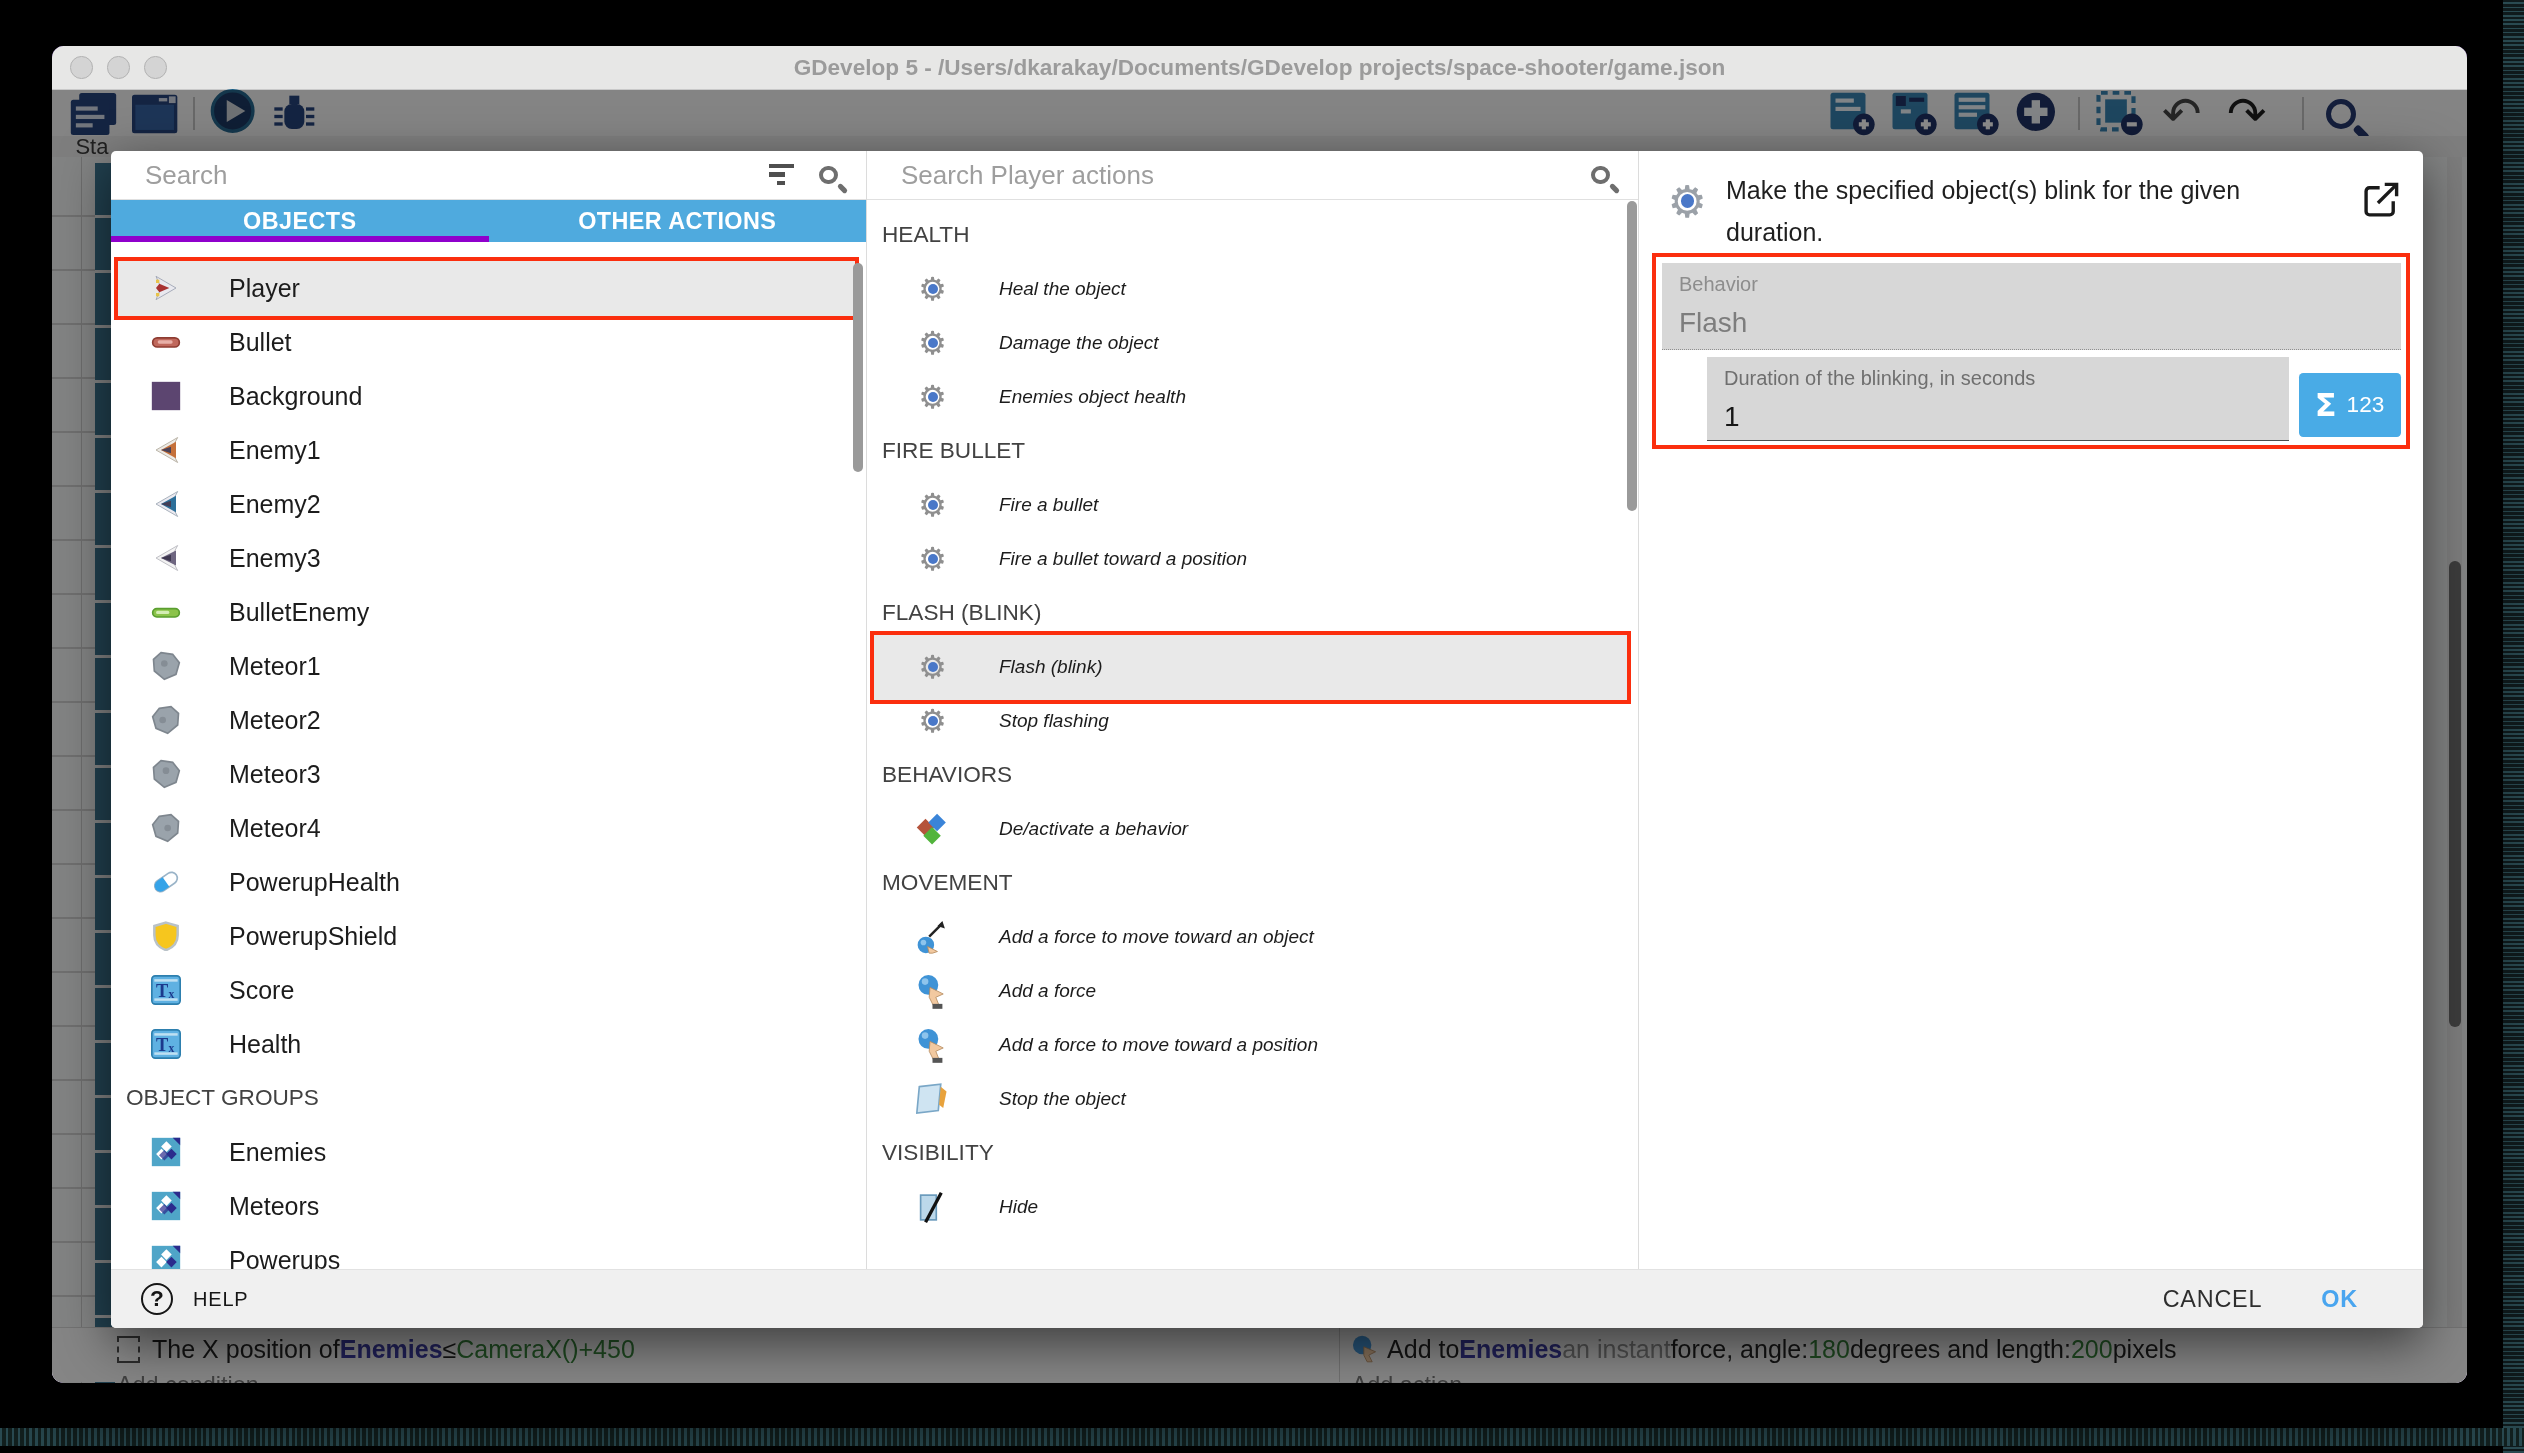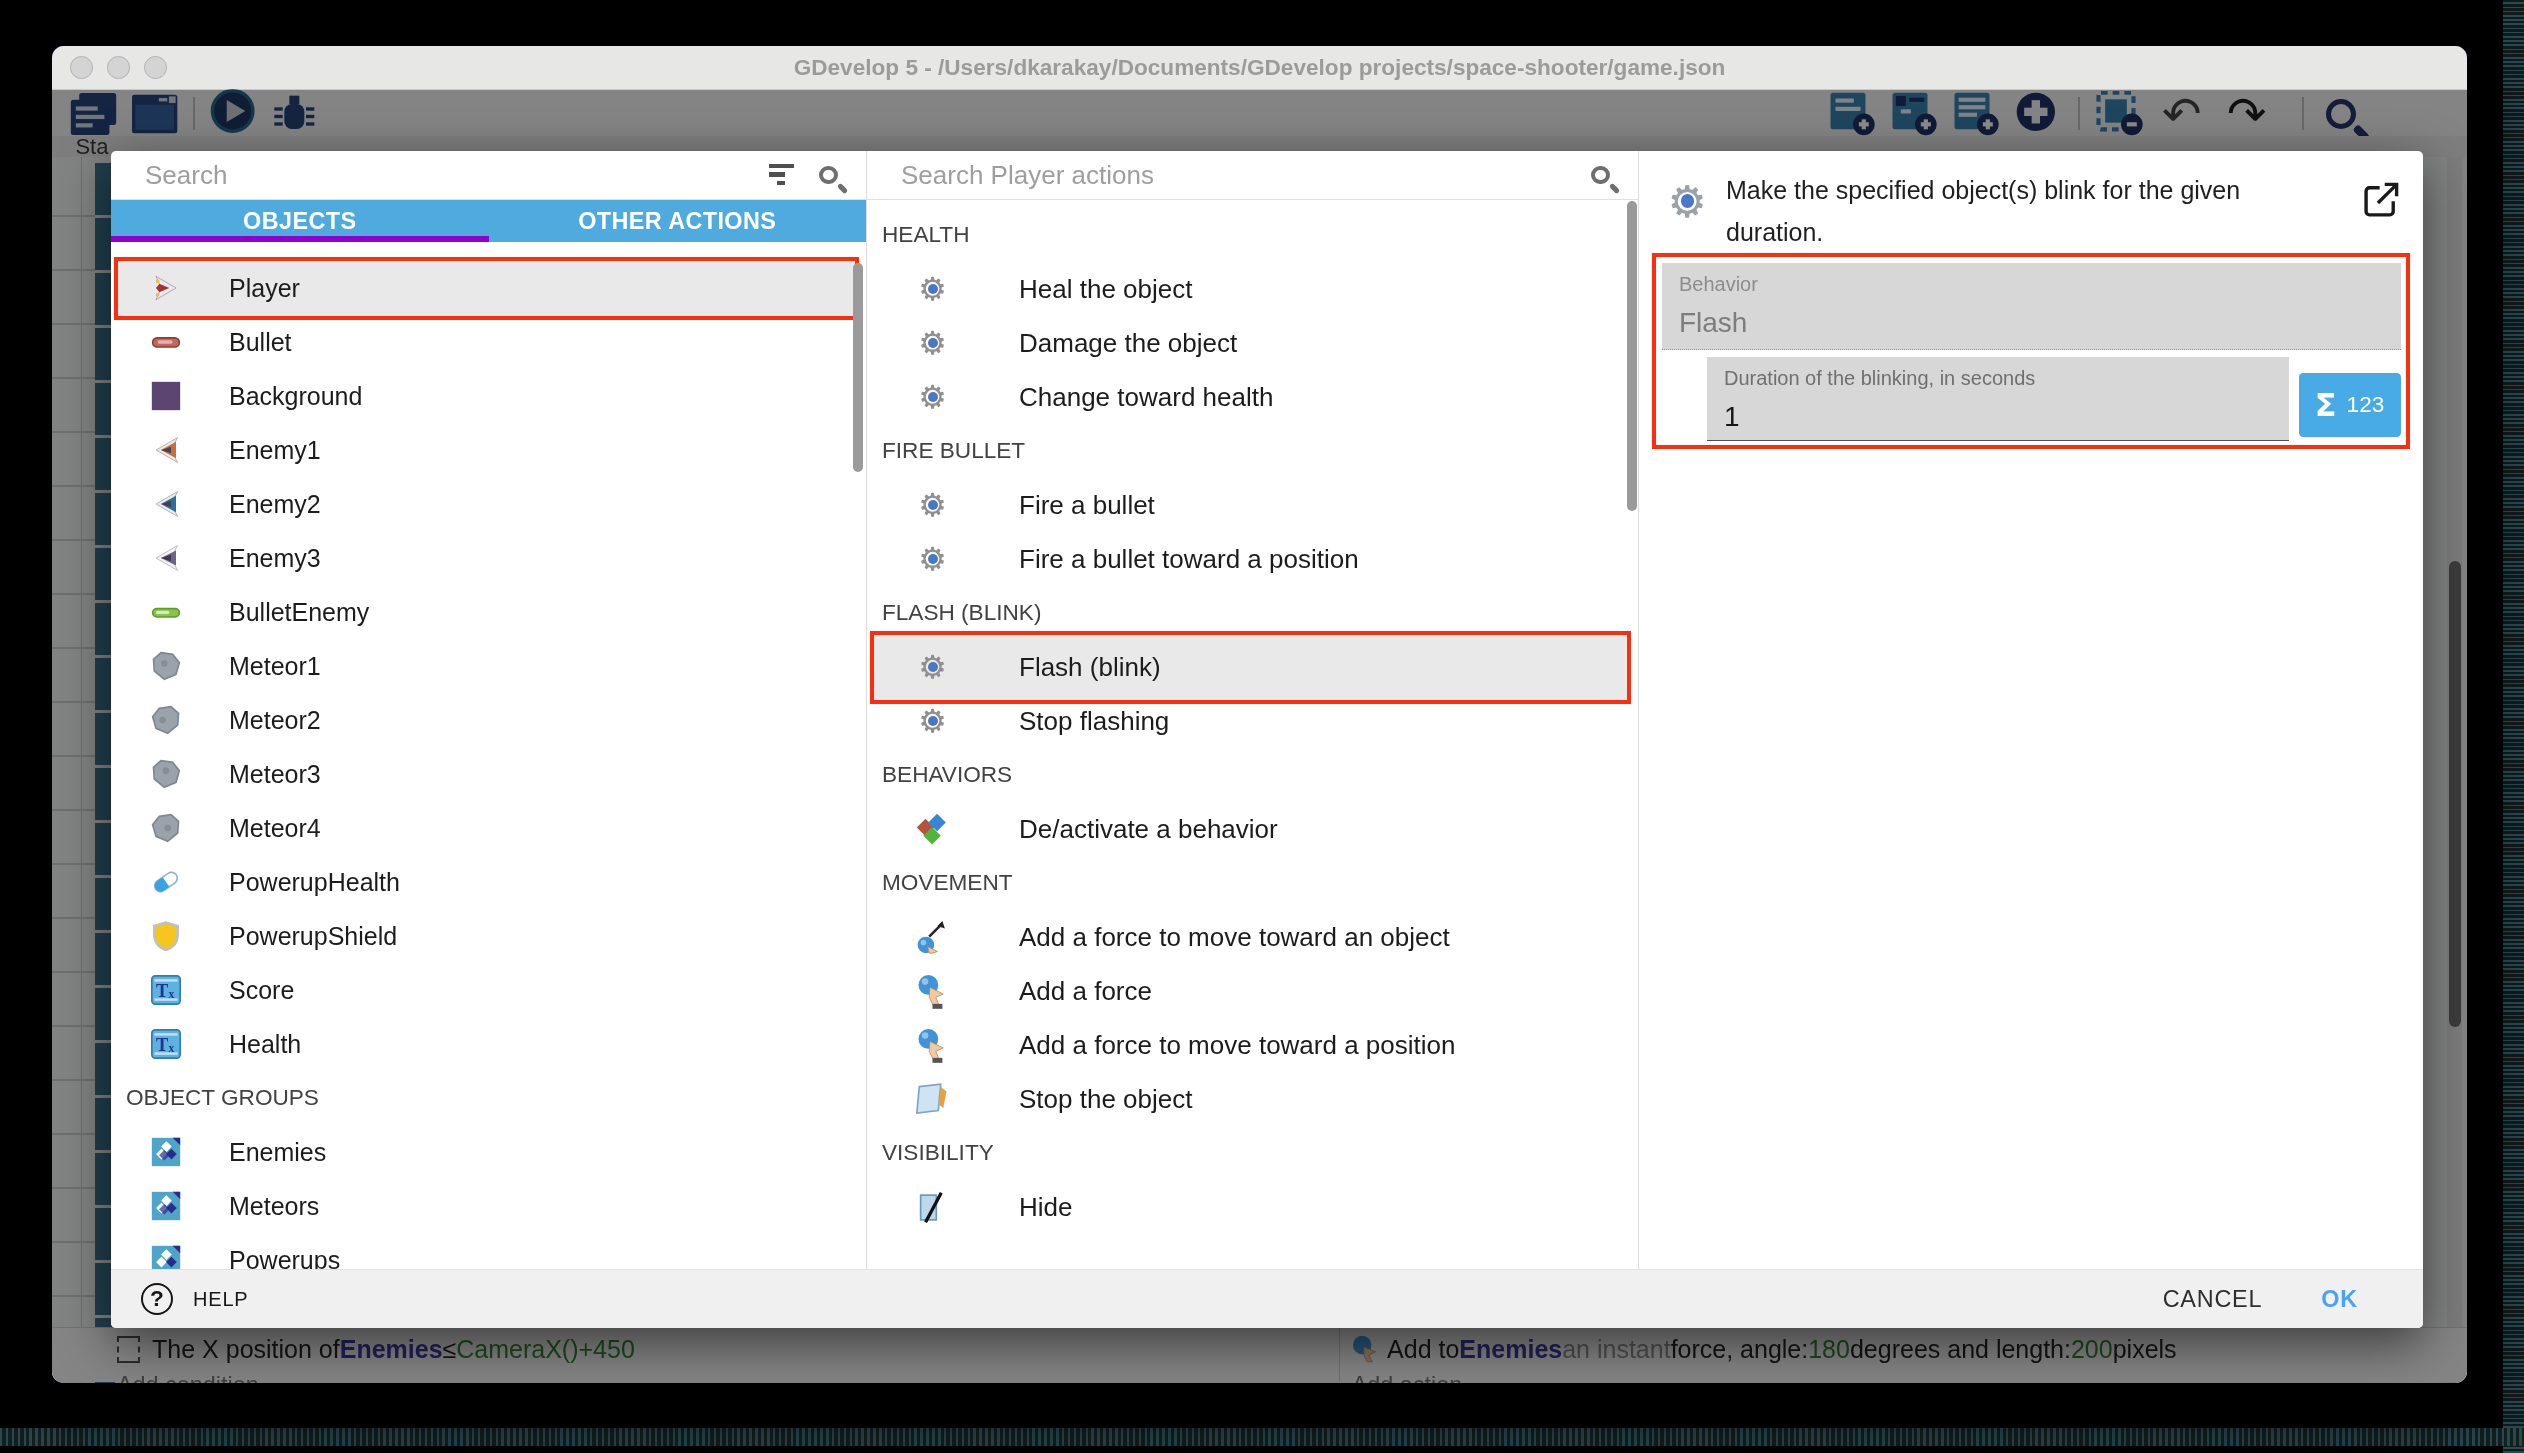--- a/index.html
+++ b/index.html
@@ -91,21 +91,21 @@
     font-size:23.4px;letter-spacing:0.4px;position:relative;}
   .tab-ind{position:absolute;left:0;bottom:0;width:378px;height:5.9px;background:#8f00cc;}
 
   .obj-list{position:absolute;left:0;top:102px;width:100%;height:1016px;overflow:hidden;padding-top:8.4px;}
   .mid-list{position:absolute;left:0;top:49px;width:100%;height:1070px;overflow:hidden;padding-top:8.4px;}
   .row{position:relative;height:54px;display:flex;align-items:center;}
   .oicon{width:32px;height:32px;margin-left:39px;flex:none;display:flex;align-items:center;justify-content:center;}
   .olabel{margin-left:47px;font-size:25px;color:#1c1c1c;position:relative;z-index:1;}
   .sec{height:54px;display:flex;align-items:center;padding-left:15px;font-size:22.6px;color:#424242;}
   .aicon{width:33px;height:33px;margin-left:49px;flex:none;display:flex;align-items:center;justify-content:center;position:relative;z-index:1;}
-  .alabel{margin-left:70px;font-size:26px;color:#1c1c1c;position:relative;z-index:1;}
+  .alabel{margin-left:50px;font-size:19px;color:#1c1c1c;position:relative;z-index:1;font-style:italic;}
   .selbox{position:absolute;left:2.5px;right:7.5px;top:-4.2px;bottom:-4.2px;background:#e9e9e9;
     border:4.2px solid #fb2e0e;z-index:0;}
   .selbox.tall{top:-9.2px;bottom:-9.2px;}
   .oicon,.oicon svg{position:relative;z-index:1;}
 
   .vscroll{position:absolute;width:10px;border-radius:5px;background:#9a9a9a;}
   .ls{left:742px;top:112px;height:209px;}
   .ms{left:760px;top:50px;height:310px;}
 
   .gear{font-family:"DejaVu Sans",sans-serif;font-size:32px;color:#8f8f8f;line-height:33px;position:relative;}
@@ -556,21 +556,21 @@
           <div class="row">
             <span class="aicon">
                 <span class="gear">⚙</span>
               </span>
             <span class="alabel">Damage the object</span>
           </div>
           <div class="row">
             <span class="aicon">
                 <span class="gear">⚙</span>
               </span>
-            <span class="alabel">Change toward health</span>
+            <span class="alabel">Enemies object health</span>
           </div>
 
           <div class="sec">FIRE BULLET</div>
 
           <div class="row">
             <span class="aicon">
                 <span class="gear">⚙</span>
               </span>
             <span class="alabel">Fire a bullet</span>
           </div>

